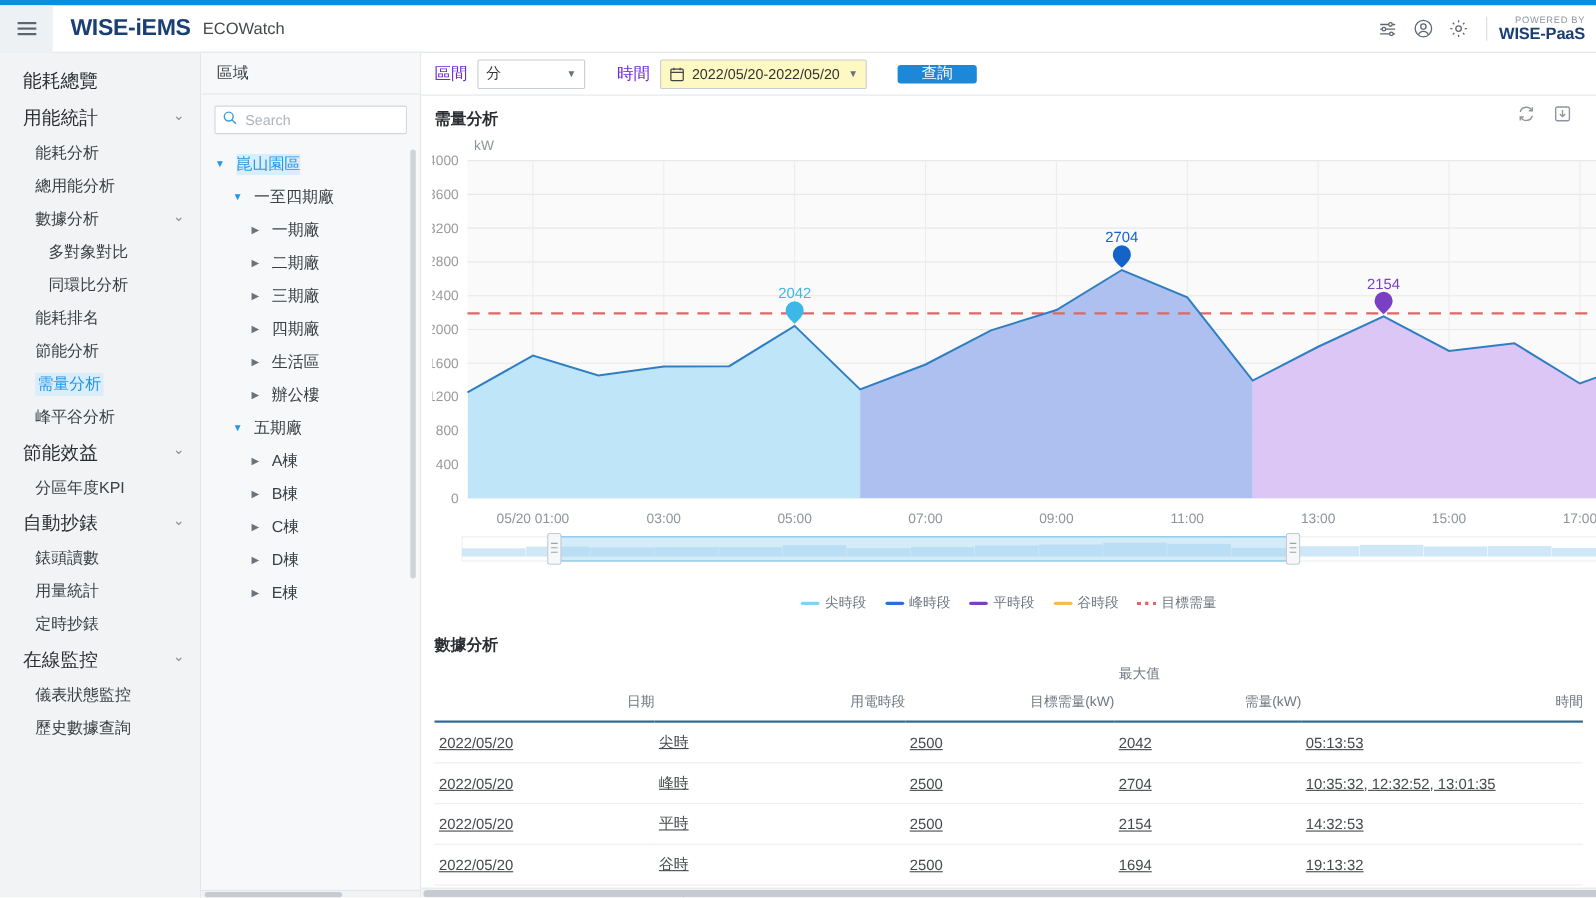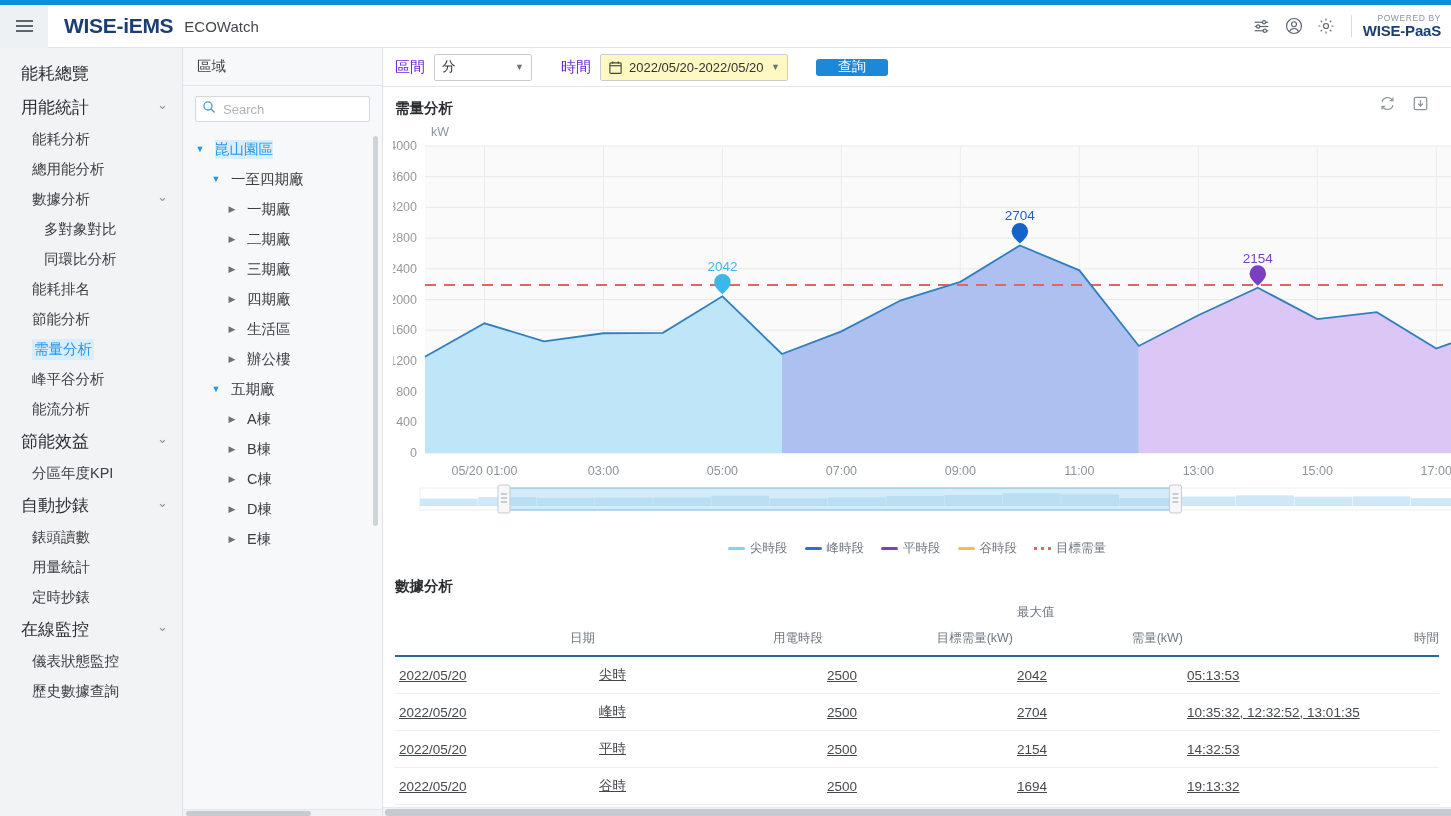--- a/index.html
+++ b/index.html
@@ -260,23 +260,20 @@
         <span class="nav-label">能耗排名</span>
       </div>
       <div class="nav-item nav-l1">
         <span class="nav-label">節能分析</span>
       </div>
       <div class="nav-item nav-l1 active">
         <span class="nav-label" style="background: rgb(217, 237, 251); padding: 1px 2px;">需量分析</span>
       </div>
       <div class="nav-item nav-l1">
         <span class="nav-label">峰平谷分析</span>
-      </div>
-      <div class="nav-item nav-l1">
-        <span class="nav-label">能流分析</span>
       </div>
       <div class="nav-item nav-l0">
         <span class="nav-label">節能效益</span>
         <span class="caret" style="font-size: 13px; margin-top: -5px;">⌄</span>
       </div>
       <div class="nav-item nav-l1">
         <span class="nav-label">分區年度KPI</span>
       </div>
       <div class="nav-item nav-l0">
         <span class="nav-label">自動抄錶</span>

